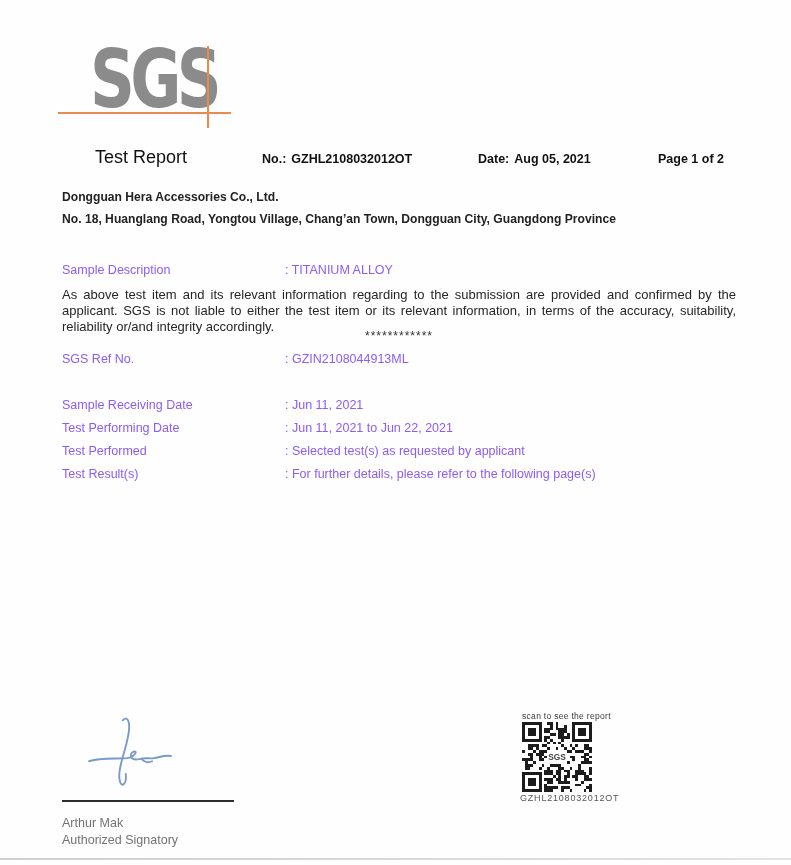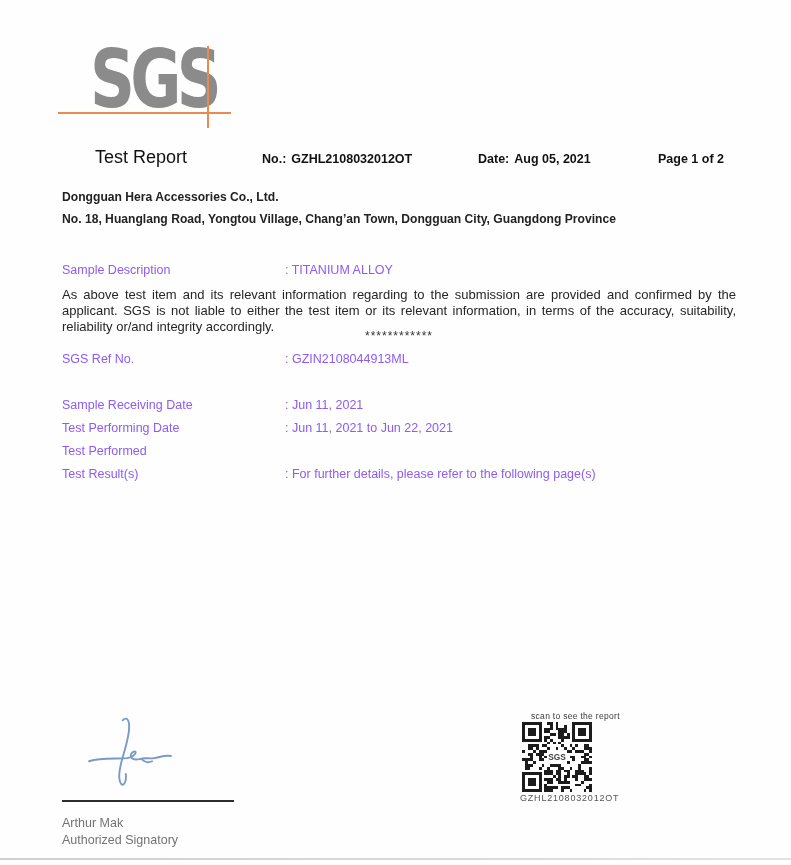--- a/index.html
+++ b/index.html
@@ -99,21 +99,21 @@
   }
   .signatory {
     position:absolute; left:62px; top:815px;
     font-size:12.5px; line-height:16.5px; color:#737373;
   }
 
   
   .qr-block { position:absolute; left:518px; top:711px; width:104px; text-align:left; }
   .qr-top-label {
     font-size:8.5px; letter-spacing:0.3px; color:#3a3a3a;
-    margin-left:13px; margin-bottom:1px; white-space:nowrap;
+    margin-left:4px; margin-bottom:1px; white-space:nowrap;
   }
   .qr-svg { display:block; width:70px; height:70px; margin-left:4px; }
   .qr-bottom-label {
     font-size:9px; letter-spacing:0.8px; color:#555;
     margin-left:2px; margin-top:1px; white-space:nowrap;
   }
 
   
   .page-bottom-line {
     position:absolute; left:0; top:858px;
@@ -157,20 +157,21 @@
   <div class="row r-d2">
     <span class="lbl">Sample Receiving Date</span>
     <span class="val">: Jun 11, 2021</span>
   </div>
   <div class="row r-d3">
     <span class="lbl">Test Performing Date</span>
     <span class="val">: Jun 11, 2021 to Jun 22, 2021</span>
   </div>
   <div class="row r-d4">
     <span class="lbl">Test Performed</span>
+    <span class="val">: Selected test(s) as requested by applicant</span>
   </div>
   <div class="row r-d5">
     <span class="lbl">Test Result(s)</span>
     <span class="val">: For further details, please refer to the following page(s)</span>
   </div>
 
 
   <svg class="signature-svg" viewBox="0 0 90 80">
     <g fill="none" stroke="#6d92c5" stroke-width="1.8" stroke-linecap="round" opacity="0.92">
       <path d="M38 6 C 43 1, 46 8, 43 22 C 40 38, 33 52, 35 62 C 36 71, 42 68, 41 57"></path>

